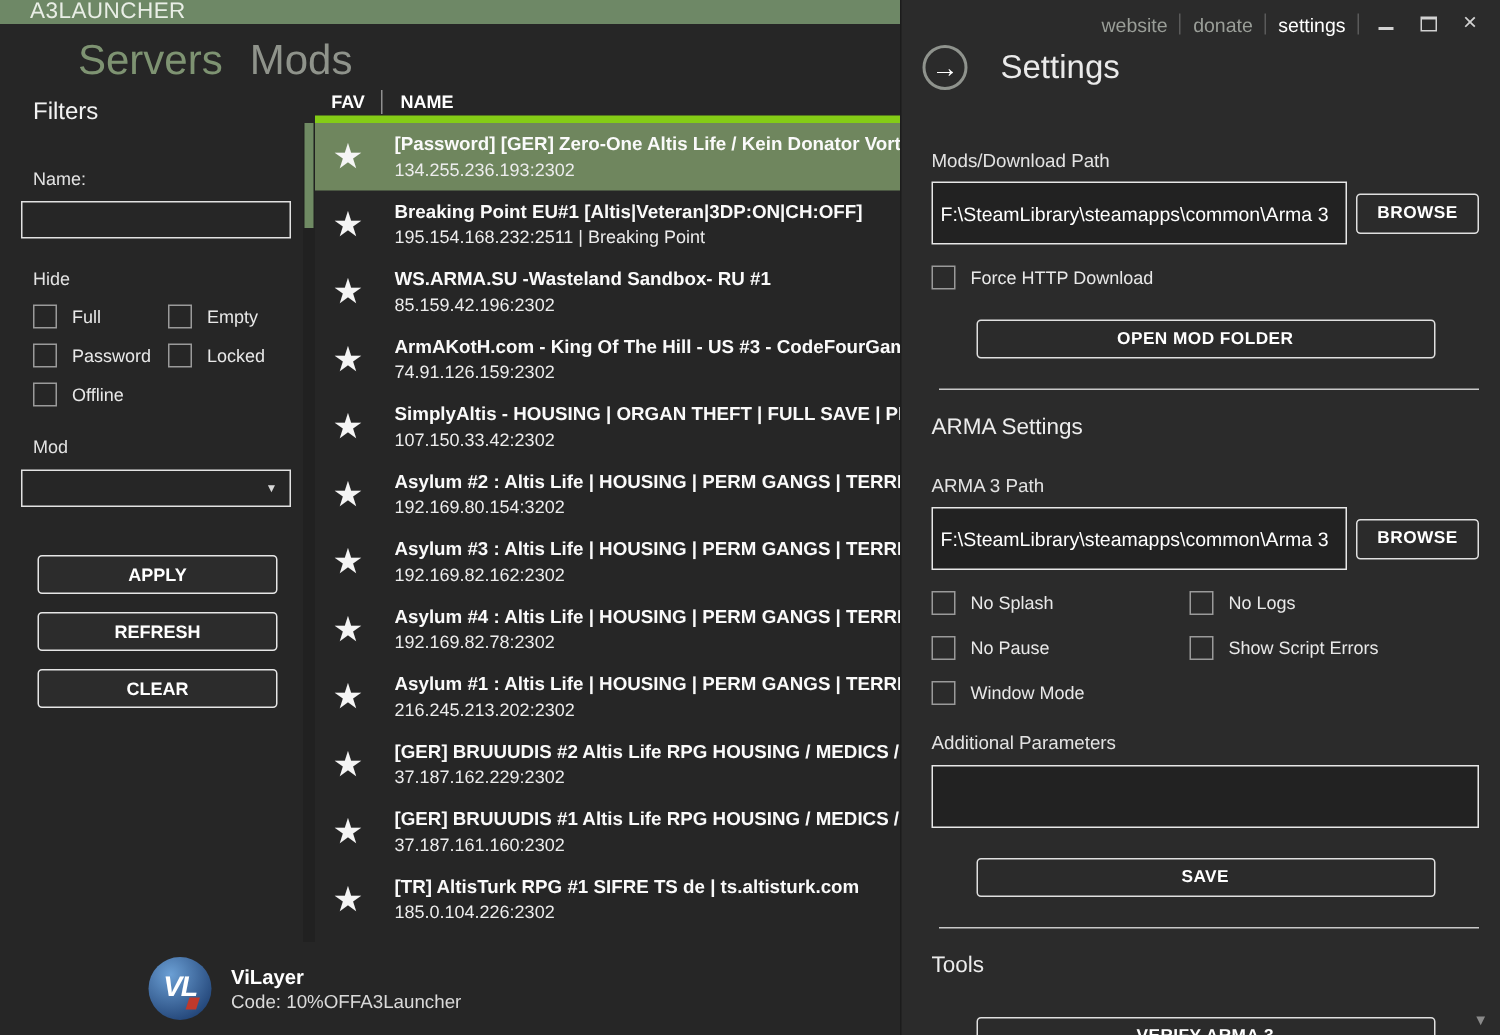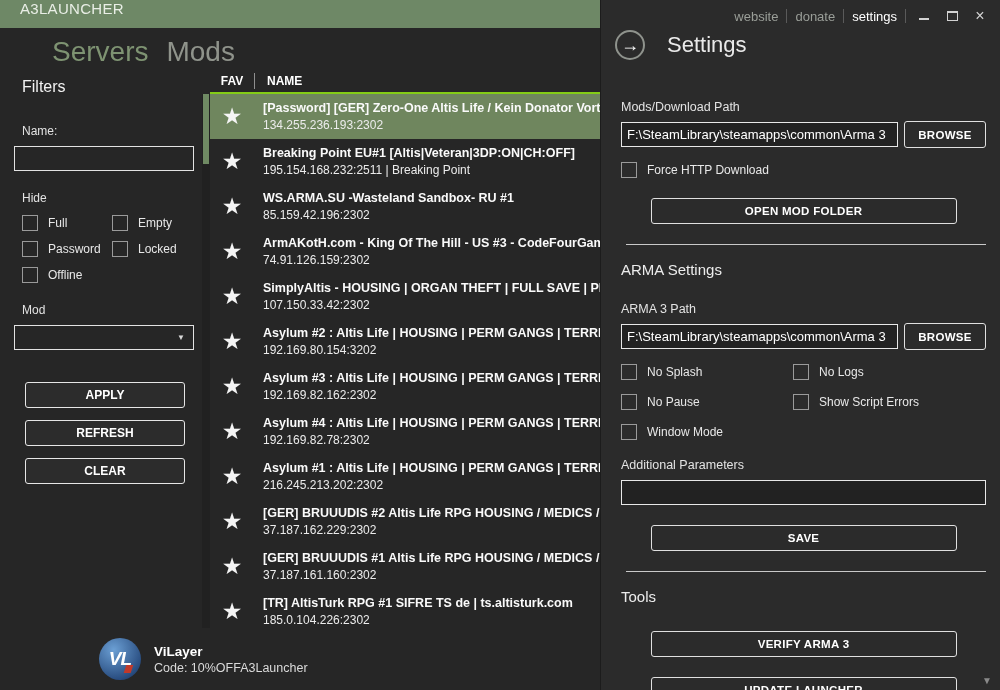--- a/index.html
+++ b/index.html
@@ -11,21 +11,21 @@
   html,body{margin:0;padding:0;}
   body{
     width:1000px;height:690px;overflow:hidden;
     background:#262626;color:#e8e8e8;
     font-family:"Liberation Sans",sans-serif;
   }
   .window{display:flex;width:1000px;height:690px;}
 
   
   .left{width:600px;display:flex;flex-direction:column;background:#262626;min-width:0;}
-  .titlebar{height:28px;background:var(--accent);display:flex;align-items:flex-start;padding-left:20px;flex:0 0 auto;}
+  .titlebar{height:16px;background:var(--accent);display:flex;align-items:flex-end;padding-left:20px;flex:0 0 auto;}
   .app-title{font-size:15px;color:#e9eee6;letter-spacing:.3px;}
   .tabs{display:flex;align-items:flex-end;gap:18px;padding:4px 0 2px 8px;height:42px;flex:0 0 auto;margin-left:44px;}
   .tab{font-size:28px;font-weight:400;line-height:1.1;}
   .tab-servers{color:#7e9372;}
   .tab-mods{color:#8f938b;}
 
   .content{display:flex;flex:1;min-height:0;}
   
   .filters{width:202px;flex:0 0 auto;padding-top:2px;}
   .filters-heading{font-size:16px;color:#f2f2f2;margin:6px 0 0 22px;font-weight:400;}
@@ -43,21 +43,21 @@
   .filter-btn{display:block;margin:12px auto 0 25px;width:160px;height:26px;background:#2c2c2c;
     border:1px solid #e6e6e6;border-radius:3px;color:#fff;font-weight:bold;font-size:12px;font-family:inherit;}
   .filter-btn.first{margin-top:32px;}
 
   
   .vscroll{width:8px;flex:0 0 auto;background:#212121;position:relative;margin-top:24px;}
   .vthumb{position:absolute;top:0;left:1px;width:6px;height:70px;background:var(--thumb);}
 
   
   .server-list{flex:1;display:flex;flex-direction:column;min-width:0;}
-  .list-header{height:24px;display:flex;align-items:center;border-bottom:2px solid #84cc16;
+  .list-header{height:24px;display:flex;align-items:center;border-bottom:5px solid #84cc16;
     font-size:12px;font-weight:bold;color:#fff;flex:0 0 auto;}
   .col-fav{width:44px;text-align:center;}
   .hdr-div{width:1px;height:16px;background:#8f8f8f;}
   .col-name{margin-left:12px;}
   .rows{flex:1;overflow:hidden;min-height:0;}
   .row{height:45px;display:flex;align-items:center;}
   .row.selected{background:var(--selected);}
   .fav-cell{width:44px;text-align:center;font-size:23px;color:#f5f5f5;line-height:1;flex:0 0 auto;cursor:pointer;}
   .srv-text{flex:1;min-width:0;padding-left:9px;}
   .srv-name{font-size:12.5px;font-weight:bold;color:#fafafa;white-space:nowrap;overflow:hidden;}
@@ -86,21 +86,21 @@
   .close-glyph{font-size:16px;line-height:1;}
 
   .settings-header{position:absolute;top:30px;left:14px;display:flex;align-items:center;}
   .settings-icon{width:30px;height:30px;border-radius:50%;border:2px solid #8f938d;color:#fff;
     display:flex;align-items:center;justify-content:center;font-size:18px;font-weight:bold;}
   .settings-title{margin-left:22px;font-size:22px;color:#eaeaea;font-weight:400;}
 
   .panel-body{position:absolute;top:100px;left:20px;right:14px;}
   .plabel{font-size:12.5px;color:#e3e3e3;}
   .path-row{display:flex;margin-top:7px;align-items:center;}
-  .text-input{background:#222;border:1px solid #e8e8e8;color:#fff;height:25px;font-size:13px;
+  .text-input{background:#222;border:1px solid #e8e8e8;color:#fff;height:42px;font-size:13px;
     padding:0 5px;font-family:inherit;}
   .path-input{flex:1;min-width:0;}
   .btn{background:#2b2b2b;border:1px solid #e0e0e0;border-radius:3px;color:#fff;font-weight:bold;
     font-size:11.5px;font-family:inherit;letter-spacing:.3px;}
   .browse-btn{width:82px;height:27px;margin-left:6px;flex:0 0 auto;}
   .cb-inline{display:flex;align-items:center;margin-top:14px;}
   .wide-btn{display:block;width:306px;height:26px;margin:20px auto 0 auto;}
   .hsep{border:none;border-top:1px solid #c9c9c9;margin:20px 0 0 5px;}
   .section-heading{font-size:15px;color:#ececec;margin-top:16px;font-weight:400;}
   .cb-grid-row{display:flex;margin-top:14px;}

